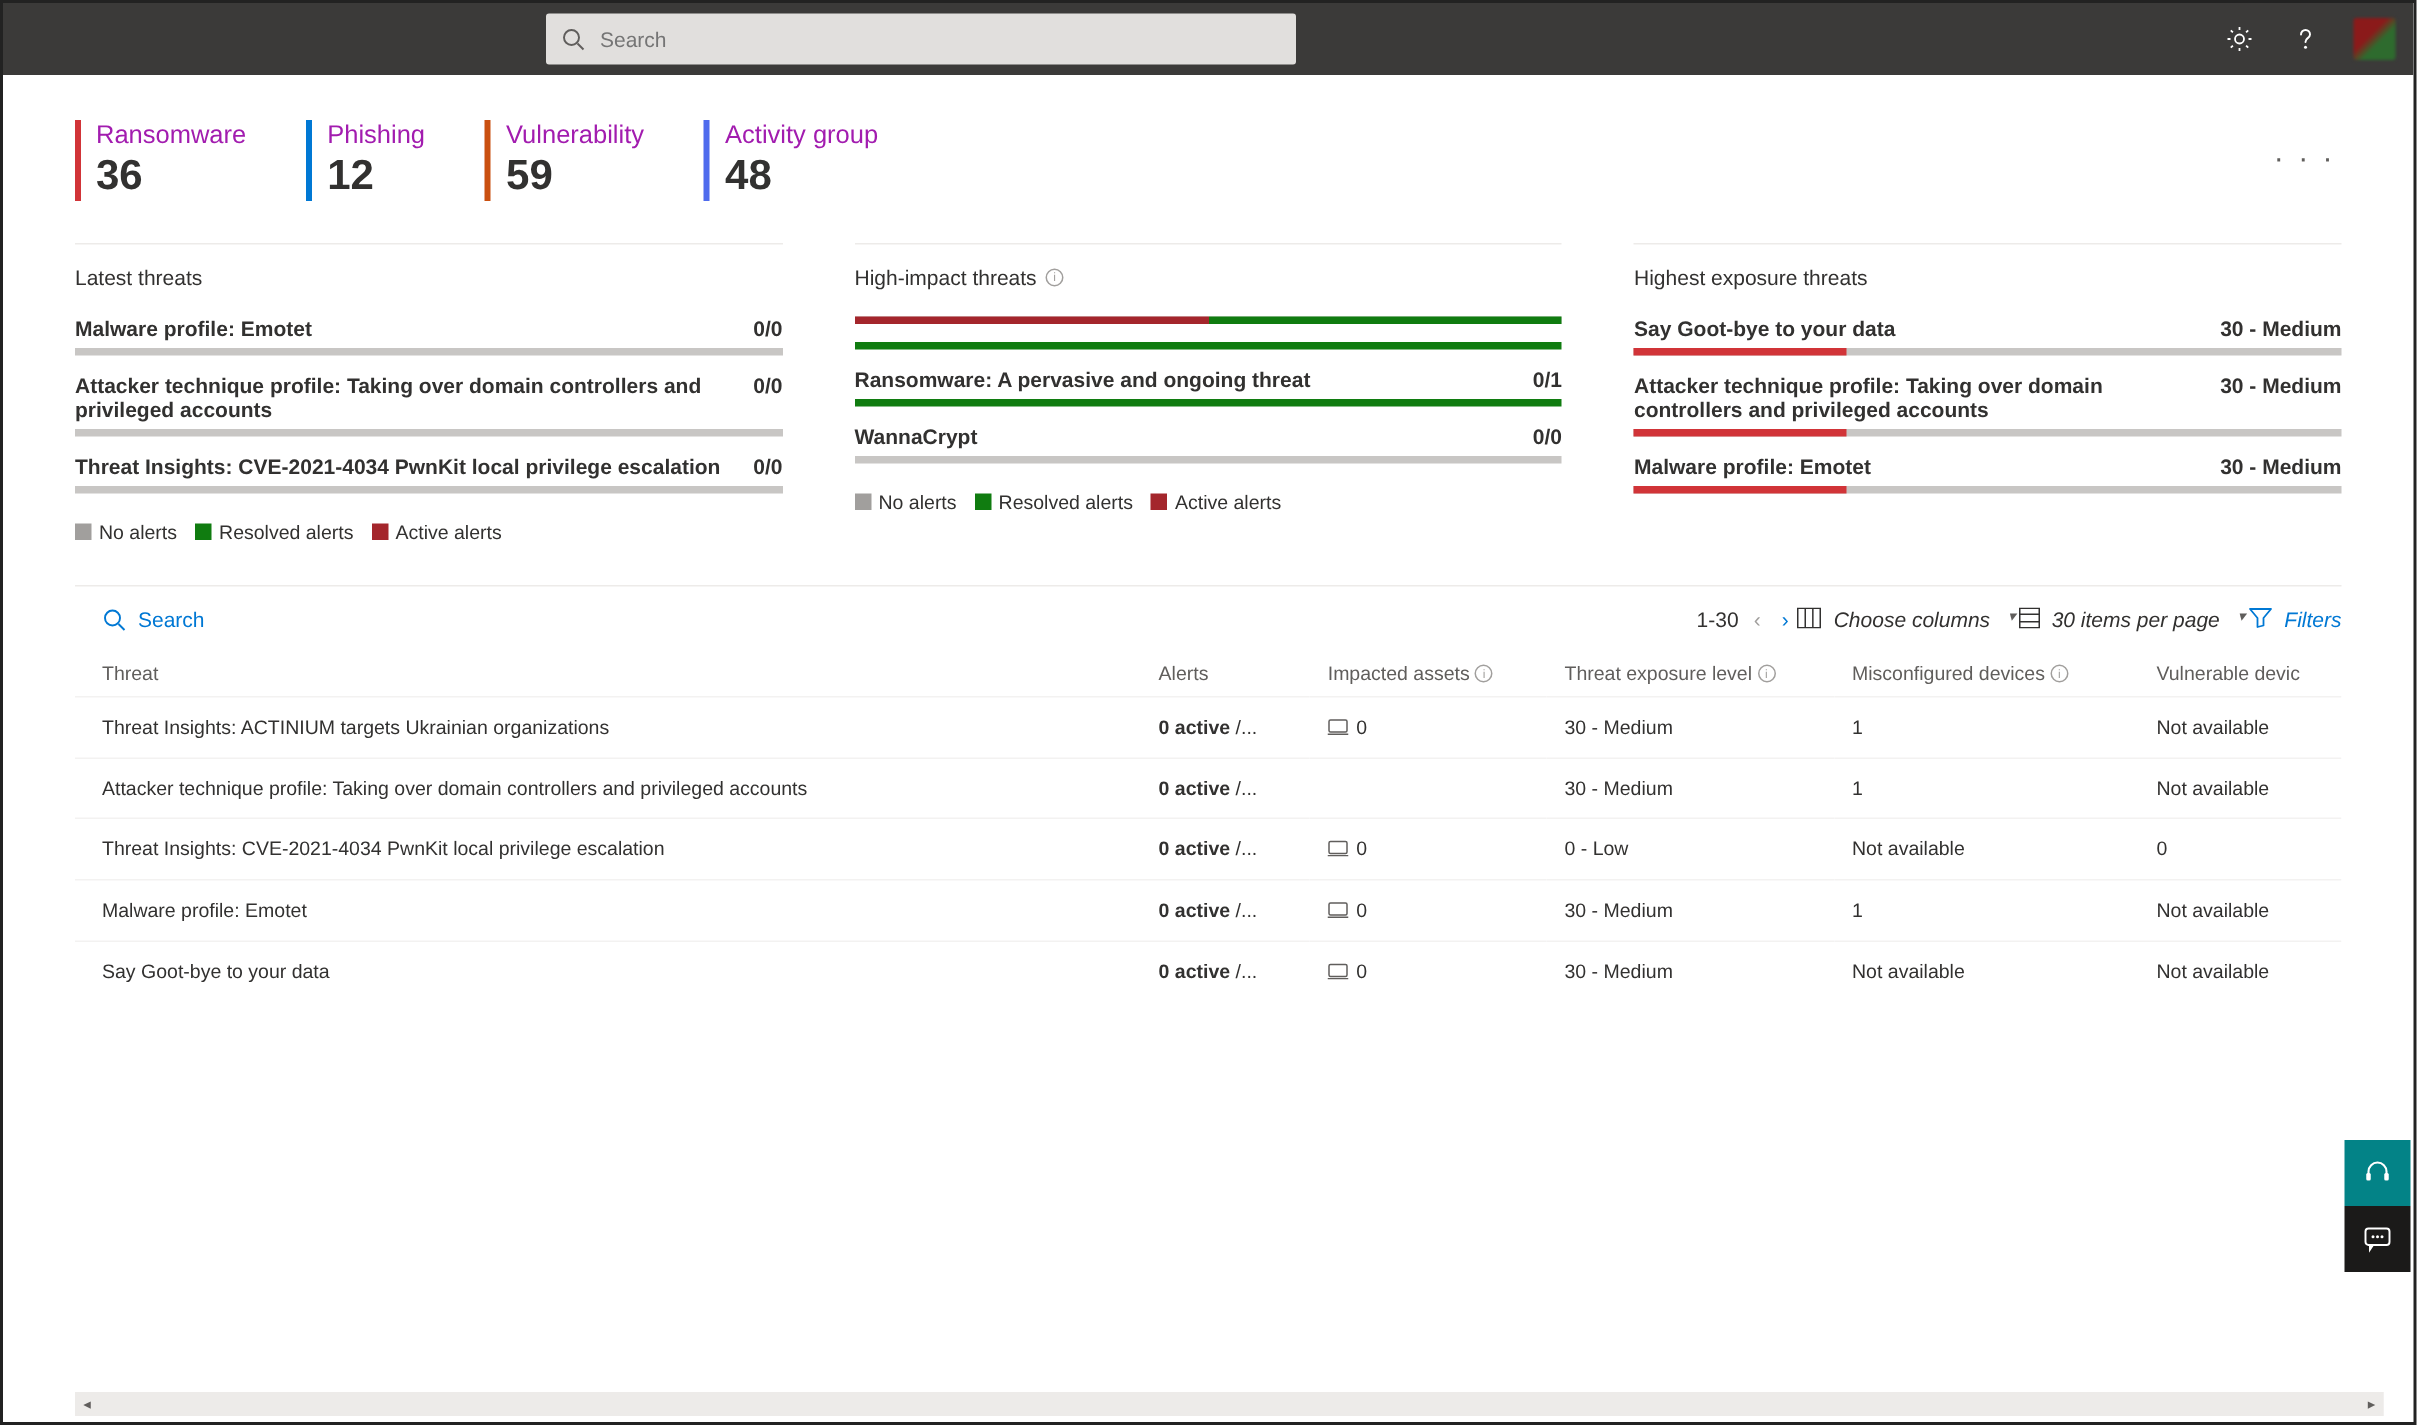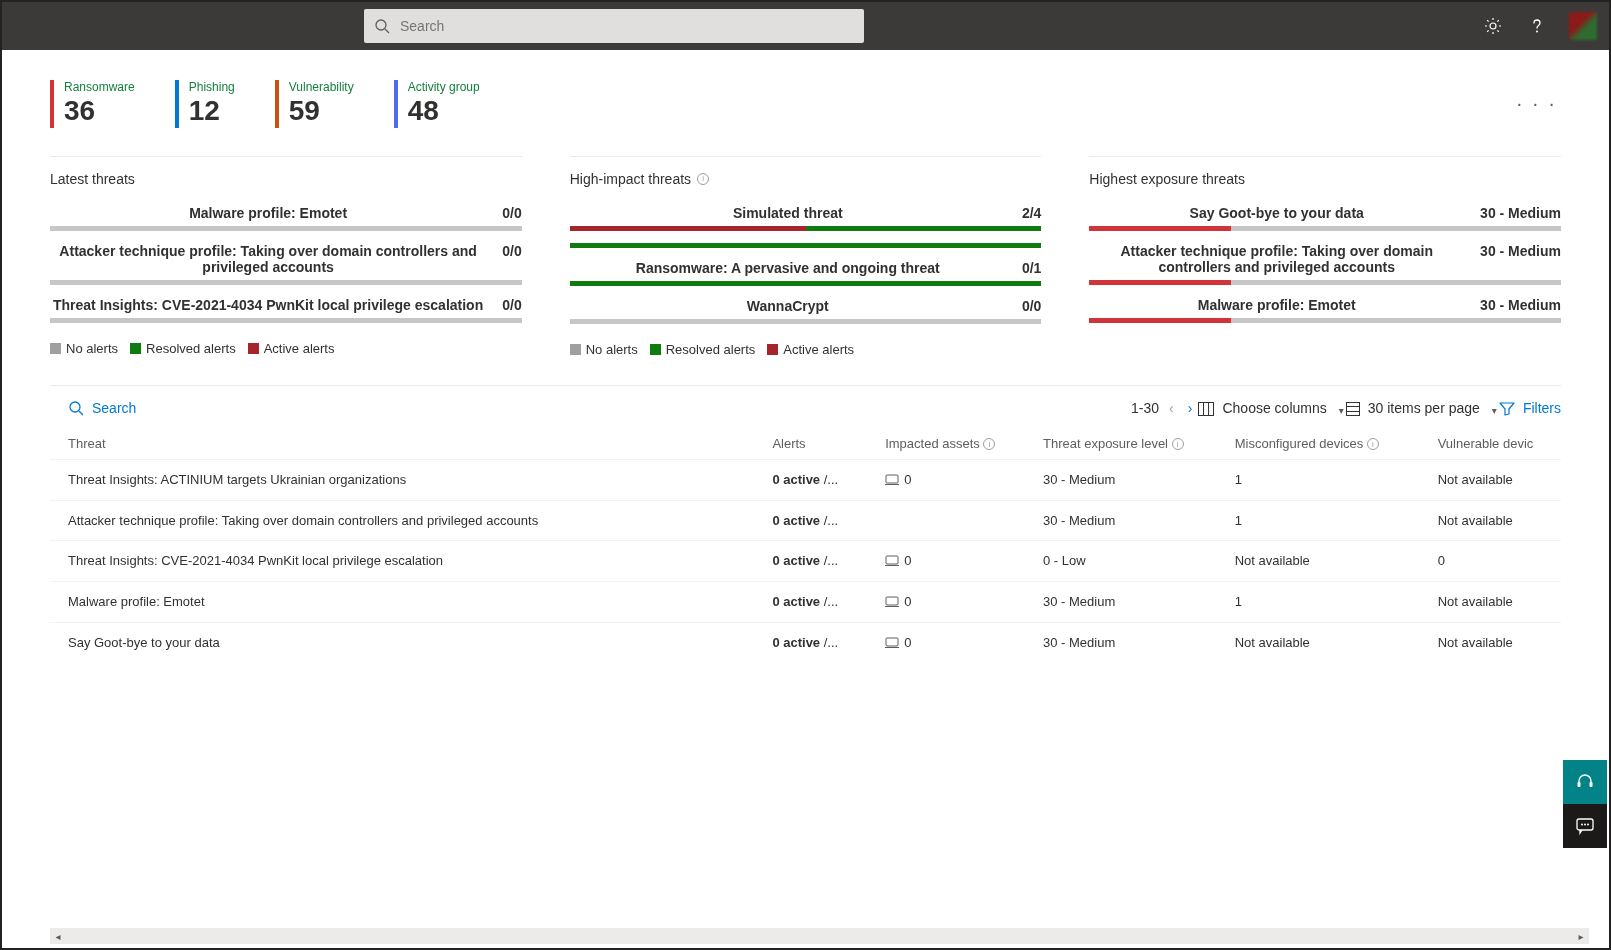--- a/index.html
+++ b/index.html
@@ -13,25 +13,25 @@
   .searchbox input { border: none; background: transparent; outline: none; font-size: 14px; width: 100%; color: #605e5c; }
   .topbar-right { margin-left: auto; display: flex; align-items: center; gap: 20px; color: #fff; }
   .topbar-icon { cursor: pointer; display: flex; align-items: center; justify-content: center; width: 24px; height: 24px; }
   .avatar { width: 28px; height: 28px; background: linear-gradient(135deg,#8b1a1a 40%,#2e6b2e 60%); border-radius: 2px; filter: blur(1px); }
 
   .page { padding: 30px 48px 0 48px; height: calc(100% - 48px); overflow: hidden; position: relative; }
   .page-title { font-size: 28px; font-weight: 600; margin: 6px 0 24px 0; }
 
   .kpis { display: flex; gap: 40px; align-items: flex-start; }
   .kpi { border-left: 4px solid; padding-left: 10px; }
-  .kpi-label { font-size: 12px; color: #15803d; }
+  .kpi-label { font-size: 17px; color: #a21caf; }
   .kpi-value { font-size: 28px; font-weight: 600; line-height: 1.2; }
   .more-dots { margin-left: auto; font-size: 20px; letter-spacing: 2px; color: #605e5c; cursor: pointer; padding-right: 4px; align-self: center; }
 
-  .panels { display: flex; gap: 48px; margin-top: 28px; text-align: center; }
+  .panels { display: flex; gap: 48px; margin-top: 28px; }
   .panel { flex: 1; min-width: 0; }
   .panel hr.top { border: none; border-top: 1px solid #edebe9; margin: 0 0 14px 0; }
   .panel-title { font-size: 14px; color: #323130; margin-bottom: 18px; display: flex; align-items: center; gap: 6px; }
   .info-icon { width: 12px; height: 12px; border: 1px solid #a19f9d; border-radius: 50%; display: inline-flex; align-items: center; justify-content: center; font-size: 8px; color: #a19f9d; }
 
   .threat-row { margin-bottom: 12px; cursor: pointer; }
   .threat-head { display: flex; justify-content: space-between; gap: 16px; font-size: 14px; font-weight: 600; }
   .threat-head .t-name { flex: 1; }
   .threat-head .t-val { white-space: nowrap; font-weight: 700; }
   .bar { height: 5px; background: #c8c6c4; margin-top: 5px; display: flex; }
@@ -41,21 +41,21 @@
   .legend-item { display: inline-flex; align-items: center; gap: 5px; }
   .swatch { width: 11px; height: 11px; display: inline-block; }
 
   .table-section { margin-top: 28px; border-top: 1px solid #edebe9; padding-top: 10px; position: relative; }
   .table-toolbar { display: flex; align-items: center; gap: 16px; padding: 4px 0 12px 18px; font-size: 14px; color: #323130; }
   .tb-search { display: flex; align-items: center; gap: 8px; color: #0078d4; cursor: pointer; }
   .tb-right { margin-left: auto; display: flex; align-items: center; gap: 2px; }
   .pager { display: flex; align-items: center; gap: 6px; }
   .pager .chev { color: #0078d4; cursor: pointer; padding: 0 4px; }
   .pager .chev.dis { color: #a19f9d; cursor: default; }
-  .tb-btn { display: flex; align-items: flex-end; gap: 8px; cursor: pointer; }
+  .tb-btn { display: flex; align-items: flex-start; gap: 8px; cursor: pointer; font-style: italic; }
   .tb-btn .chev-down { font-size: 10px; color: #605e5c; margin-left: 4px; }
   .tb-btn svg { flex: none; }
 
   table.data { width: 100%; border-collapse: collapse; font-size: 13px; }
   table.data th { text-align: left; font-weight: 400; color: #605e5c; padding: 8px 12px; white-space: nowrap; }
   table.data th:first-child { padding-left: 18px; }
   table.data td { padding: 12px 12px; border-top: 1px solid #f3f2f1; vertical-align: middle; white-space: nowrap; }
   table.data td:first-child { padding-left: 18px; white-space: normal; }
   .alerts-cell b { font-weight: 600; }
   .assets-cell { display: inline-flex; align-items: center; gap: 5px; color: #323130; }
@@ -175,24 +175,20 @@
         </div>
     </div>
     <div class="panel">
       <hr class="top">
       <div class="panel-title">
         <span>High-impact threats</span>
         <span class="info-icon">i</span>
       </div>
       <div id="panel-highimpact-items">
           <div class="threat-row">
-            <div class="threat-head">
-              <span class="t-name">Simulated threat</span>
-              <span class="t-val">2/4</span>
-            </div>
             <div class="bar">
               <div class="seg" style="background: rgb(164, 38, 44); width: 50%;"></div>
               <div class="seg" style="background: rgb(16, 124, 16); width: 50%;"></div>
             </div>
           </div>
           <div class="threat-row">
             <div class="bar">
               <div class="seg" style="background: rgb(16, 124, 16); width: 100%;"></div>
             </div>
           </div>

